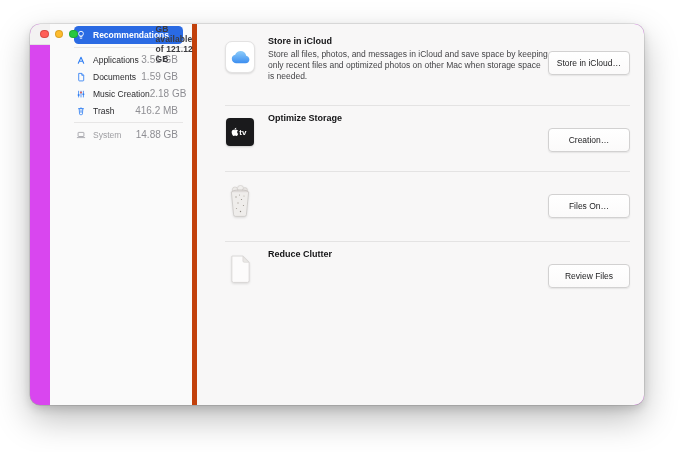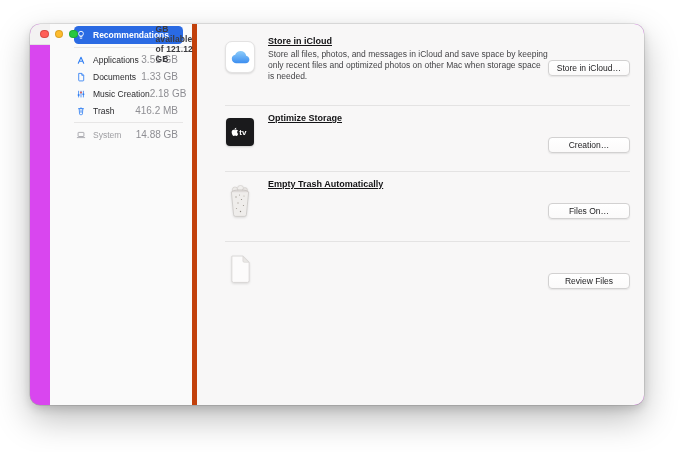--- a/index.html
+++ b/index.html
@@ -55,24 +55,24 @@
   
   .content{flex:1;background:#f8f7f7;min-width:0;}
   .rec-row{display:flex;align-items:flex-start;box-sizing:border-box;padding:12px 14px 0 28px;}
   .rec-row.r2,.rec-row.r3,.rec-row.r4{padding-top:7px;}
   .rec-row.r1{min-height:81px;}
   .rec-row.r2{min-height:65px;}
   .rec-row.r3{min-height:69px;}
   .rec-row.r4{min-height:70px;}
   .tile{flex:0 0 30px;width:30px;margin-top:5px;display:flex;justify-content:center;}
   .txt{flex:1;padding-left:13px;min-width:0;}
-  .txt h3{margin:0;font-size:9px;line-height:11px;color:#141416;font-weight:bold;text-decoration:underline;}
+  .txt h3{margin:0;font-size:9px;line-height:11px;color:#141416;font-weight:bold;}
   .txt p{margin:2px 0 0;font-size:8.5px;line-height:11px;color:#444447;max-width:298px;}
   .btn{
-    flex:0 0 auto;margin-top:24px;min-width:82px;height:16px;box-sizing:border-box;
+    flex:0 0 auto;margin-top:15px;min-width:82px;height:24px;box-sizing:border-box;
     border:1px solid #d2d1d1;border-radius:4px;
     background:linear-gradient(#ffffff,#fbfafa);
     box-shadow:0 1px 1.5px rgba(0,0,0,0.08);
     font-family:"Liberation Sans", sans-serif;font-size:8.5px;color:#1c1c1e;
     padding:0 8px;cursor:default;
   }
   .rec-sep{height:1px;background:#e4e3e3;margin:0 14px 0 28px;}
 
   
   .tile-icloud{
@@ -129,21 +129,21 @@
         </div>
 
         <div class="side-row">
           <span class="ic">
             <svg width="10" height="10" viewBox="0 0 10 10">
               <path d="M2.7 1.4 h3.1 l1.9 1.9 v4.9 a0.7 0.7 0 0 1 -0.7 0.7 h-3.6 a0.7 0.7 0 0 1 -0.7 -0.7 z" fill="none" stroke="#2f7ef3" stroke-width="0.85"></path>
               <path d="M5.8 1.5 v1.8 h1.8" fill="none" stroke="#2f7ef3" stroke-width="0.85"></path>
             </svg>
           </span>
           <span class="lbl">Documents</span>
-          <span class="val">1.33 GB</span>
+          <span class="val">1.59 GB</span>
         </div>
 
         <div class="side-row">
           <span class="ic">
             <svg width="10" height="10" viewBox="0 0 10 10">
               <path d="M2.6 1.8 v6.6 M5 1.8 v6.6 M7.4 1.8 v6.6" stroke="#2f7ef3" stroke-width="0.8" fill="none"></path>
               <circle cx="2.6" cy="6" r="1" fill="#2f7ef3"></circle>
               <circle cx="5" cy="3.4" r="1" fill="#e25a4e"></circle>
               <circle cx="7.4" cy="5.3" r="1" fill="#2f7ef3"></circle>
             </svg>
@@ -236,37 +236,37 @@
                 <circle cx="11" cy="19" r="0.7" fill="#b0aaa2"></circle>
                 <circle cx="16.5" cy="21.5" r="0.6" fill="#97918a"></circle>
                 <circle cx="9.5" cy="24.5" r="0.6" fill="#a8a29b"></circle>
                 <circle cx="13.5" cy="27.5" r="0.7" fill="#8d8881"></circle>
                 <circle cx="17" cy="12" r="0.6" fill="#b5afa7"></circle>
                 <circle cx="12.5" cy="11" r="0.5" fill="#9b958e"></circle>
               </svg>
             </span>
           </div>
           <div class="txt">
-            <h3>Empty Trash Automatically</h3>
           </div>
           <button class="btn">Files On…</button>
         </section>
 
         <div class="rec-sep"></div>
 
         <section class="rec-row r4">
           <div class="tile plain-ic">
             <span>
               <svg width="23" height="30" viewBox="0 0 24 30">
                 <path d="M3 1.5 h11.5 l6.5 6.5 v19.2 a1.8 1.8 0 0 1 -1.8 1.8 H4.8 A1.8 1.8 0 0 1 3 27.2 z" fill="#fcfbfb" stroke="#d2d0ce" stroke-width="0.8"></path>
                 <path d="M14.5 1.7 v4.9 a1.4 1.4 0 0 0 1.4 1.4 h4.9 z" fill="#e9e7e5" stroke="#d2d0ce" stroke-width="0.6"></path>
               </svg>
             </span>
           </div>
           <div class="txt">
+            <h3>Reduce Clutter</h3>
           </div>
           <button class="btn">Review Files</button>
         </section>
 
       </main>
     </div>
   </div>
 </div>
 
 </body></html>

